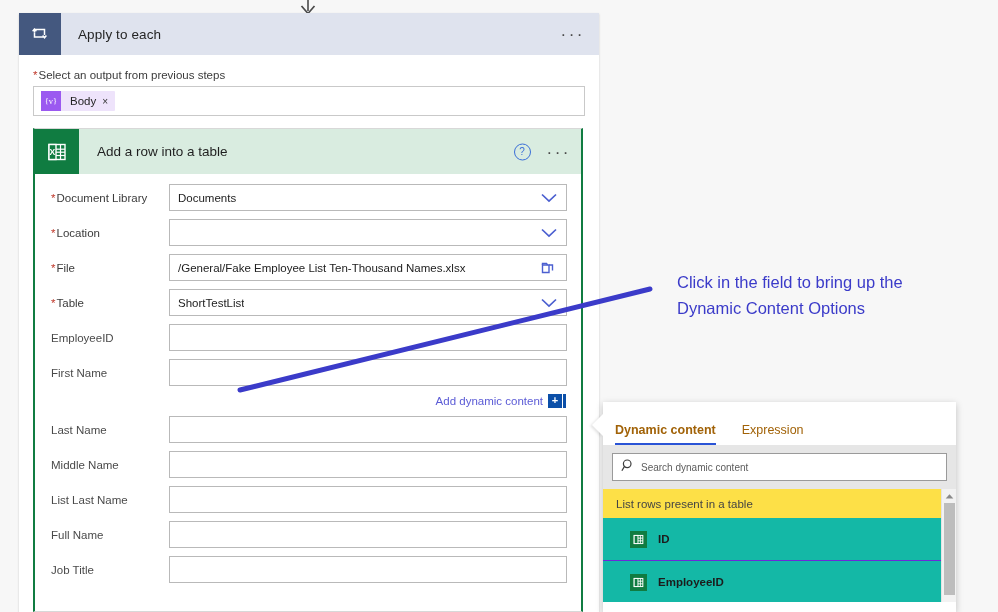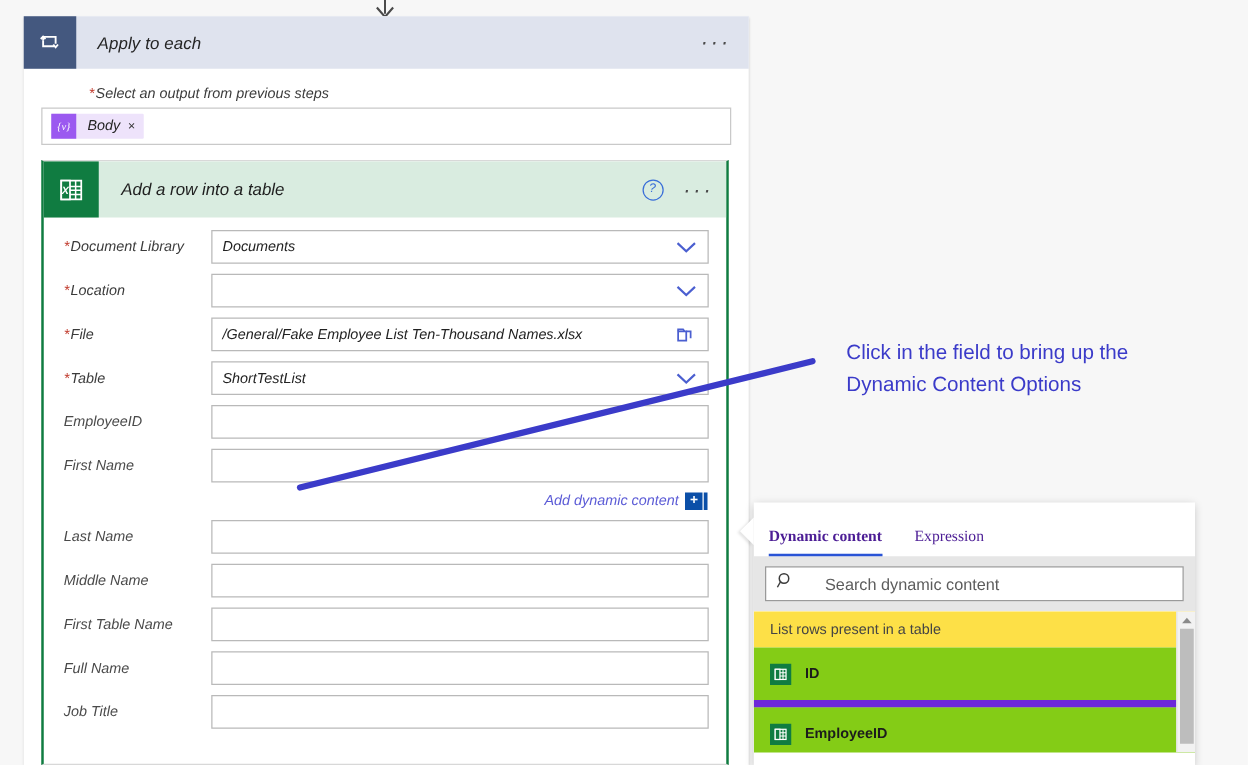--- a/index.html
+++ b/index.html
@@ -30,21 +30,20 @@
 
   
   .apply-card {
     position: absolute;
     left: 19px;
     top: 13px;
     width: 580px;
     height: 599px;
     background: #ffffff;
     box-shadow: 0 1px 2px rgba(0,0,0,0.18);
-    font-style: italic;
   }
   .apply-head {
     position: relative;
     height: 42px;
     background: #dfe3ee;
     display: flex;
     align-items: center;
   }
   .apply-icon-sq {
     width: 42px;
@@ -72,21 +71,20 @@
     line-height: 1;
     user-select: none;
   }
 
   .apply-body {
     padding: 14px 14px 0 14px;
   }
   .req-label {
     font-size: 11.5px;
     color: #3b3b3b;
-    margin-left: 38px;
   }
   .req-star { color: #c0392b; margin-right: 1px; }
 
   .token-input {
     margin-top: 5px;
     height: 28px;
     border: 1px solid #c9c9c9;
     background: #fff;
     display: flex;
     align-items: center;
@@ -283,24 +281,23 @@
   .dc-tabs {
     display: flex;
     align-items: flex-end;
     height: 43px;
     padding-left: 12px;
     gap: 26px;
     box-sizing: border-box;
   }
   .dc-tab {
     font-size: 12.5px;
-    color: #4c1d95;
+    color: #a16207;
     padding-bottom: 8px;
     position: relative;
-    font-family: Liberation Serif, serif;
   }
   .dc-tab.active { font-weight: bold; }
   .dc-tab.active::after {
     content: "";
     position: absolute;
     left: 0; right: 0; bottom: 0;
     height: 2.5px;
     background: #2a54d6;
   }
   .dc-search-wrap {
@@ -309,46 +306,46 @@
   }
   .dc-search {
     height: 26px;
     background: #fff;
     border: 1px solid #9a9a9a;
     display: flex;
     align-items: center;
     padding-left: 8px;
   }
   .dc-search-ph {
-    font-size: 13px;
+    font-size: 10px;
     color: #5c5c5c;
-    margin-left: 24px;
+    margin-left: 5px;
   }
   .dc-list {
     position: relative;
     background: #fff;
     height: 113px;
     overflow: hidden;
   }
   .dc-group {
     background: #fde047;
     height: 29px;
     display: flex;
     align-items: center;
     padding-left: 13px;
     font-size: 11.5px;
     color: #444;
   }
   .dc-item {
     height: 42px;
     display: flex;
     align-items: center;
-    padding-left: 13px;
-    border-bottom: 6px solid #6d28d9;
-    background: #84cc16;
+    padding-left: 27px;
+    border-bottom: 1px solid #6d28d9;
+    background: #14b8a6;
   }
   .dc-item-label {
     font-size: 11.5px;
     color: #1c1c1c;
     font-weight: bold;
     margin-left: 11px;
   }
   .dc-scroll {
     position: absolute;
     right: 0; top: 0;
@@ -535,21 +532,21 @@
         </div>
 
         <div class="form-row">
           <div class="f-label">Middle Name</div>
           <div class="f-control">
             <div class="f-value"></div>
           </div>
         </div>
 
         <div class="form-row">
-          <div class="f-label">First Table Name</div>
+          <div class="f-label">List Last Name</div>
           <div class="f-control">
             <div class="f-value"></div>
           </div>
         </div>
 
         <div class="form-row">
           <div class="f-label">Full Name</div>
           <div class="f-control">
             <div class="f-value"></div>
           </div>

